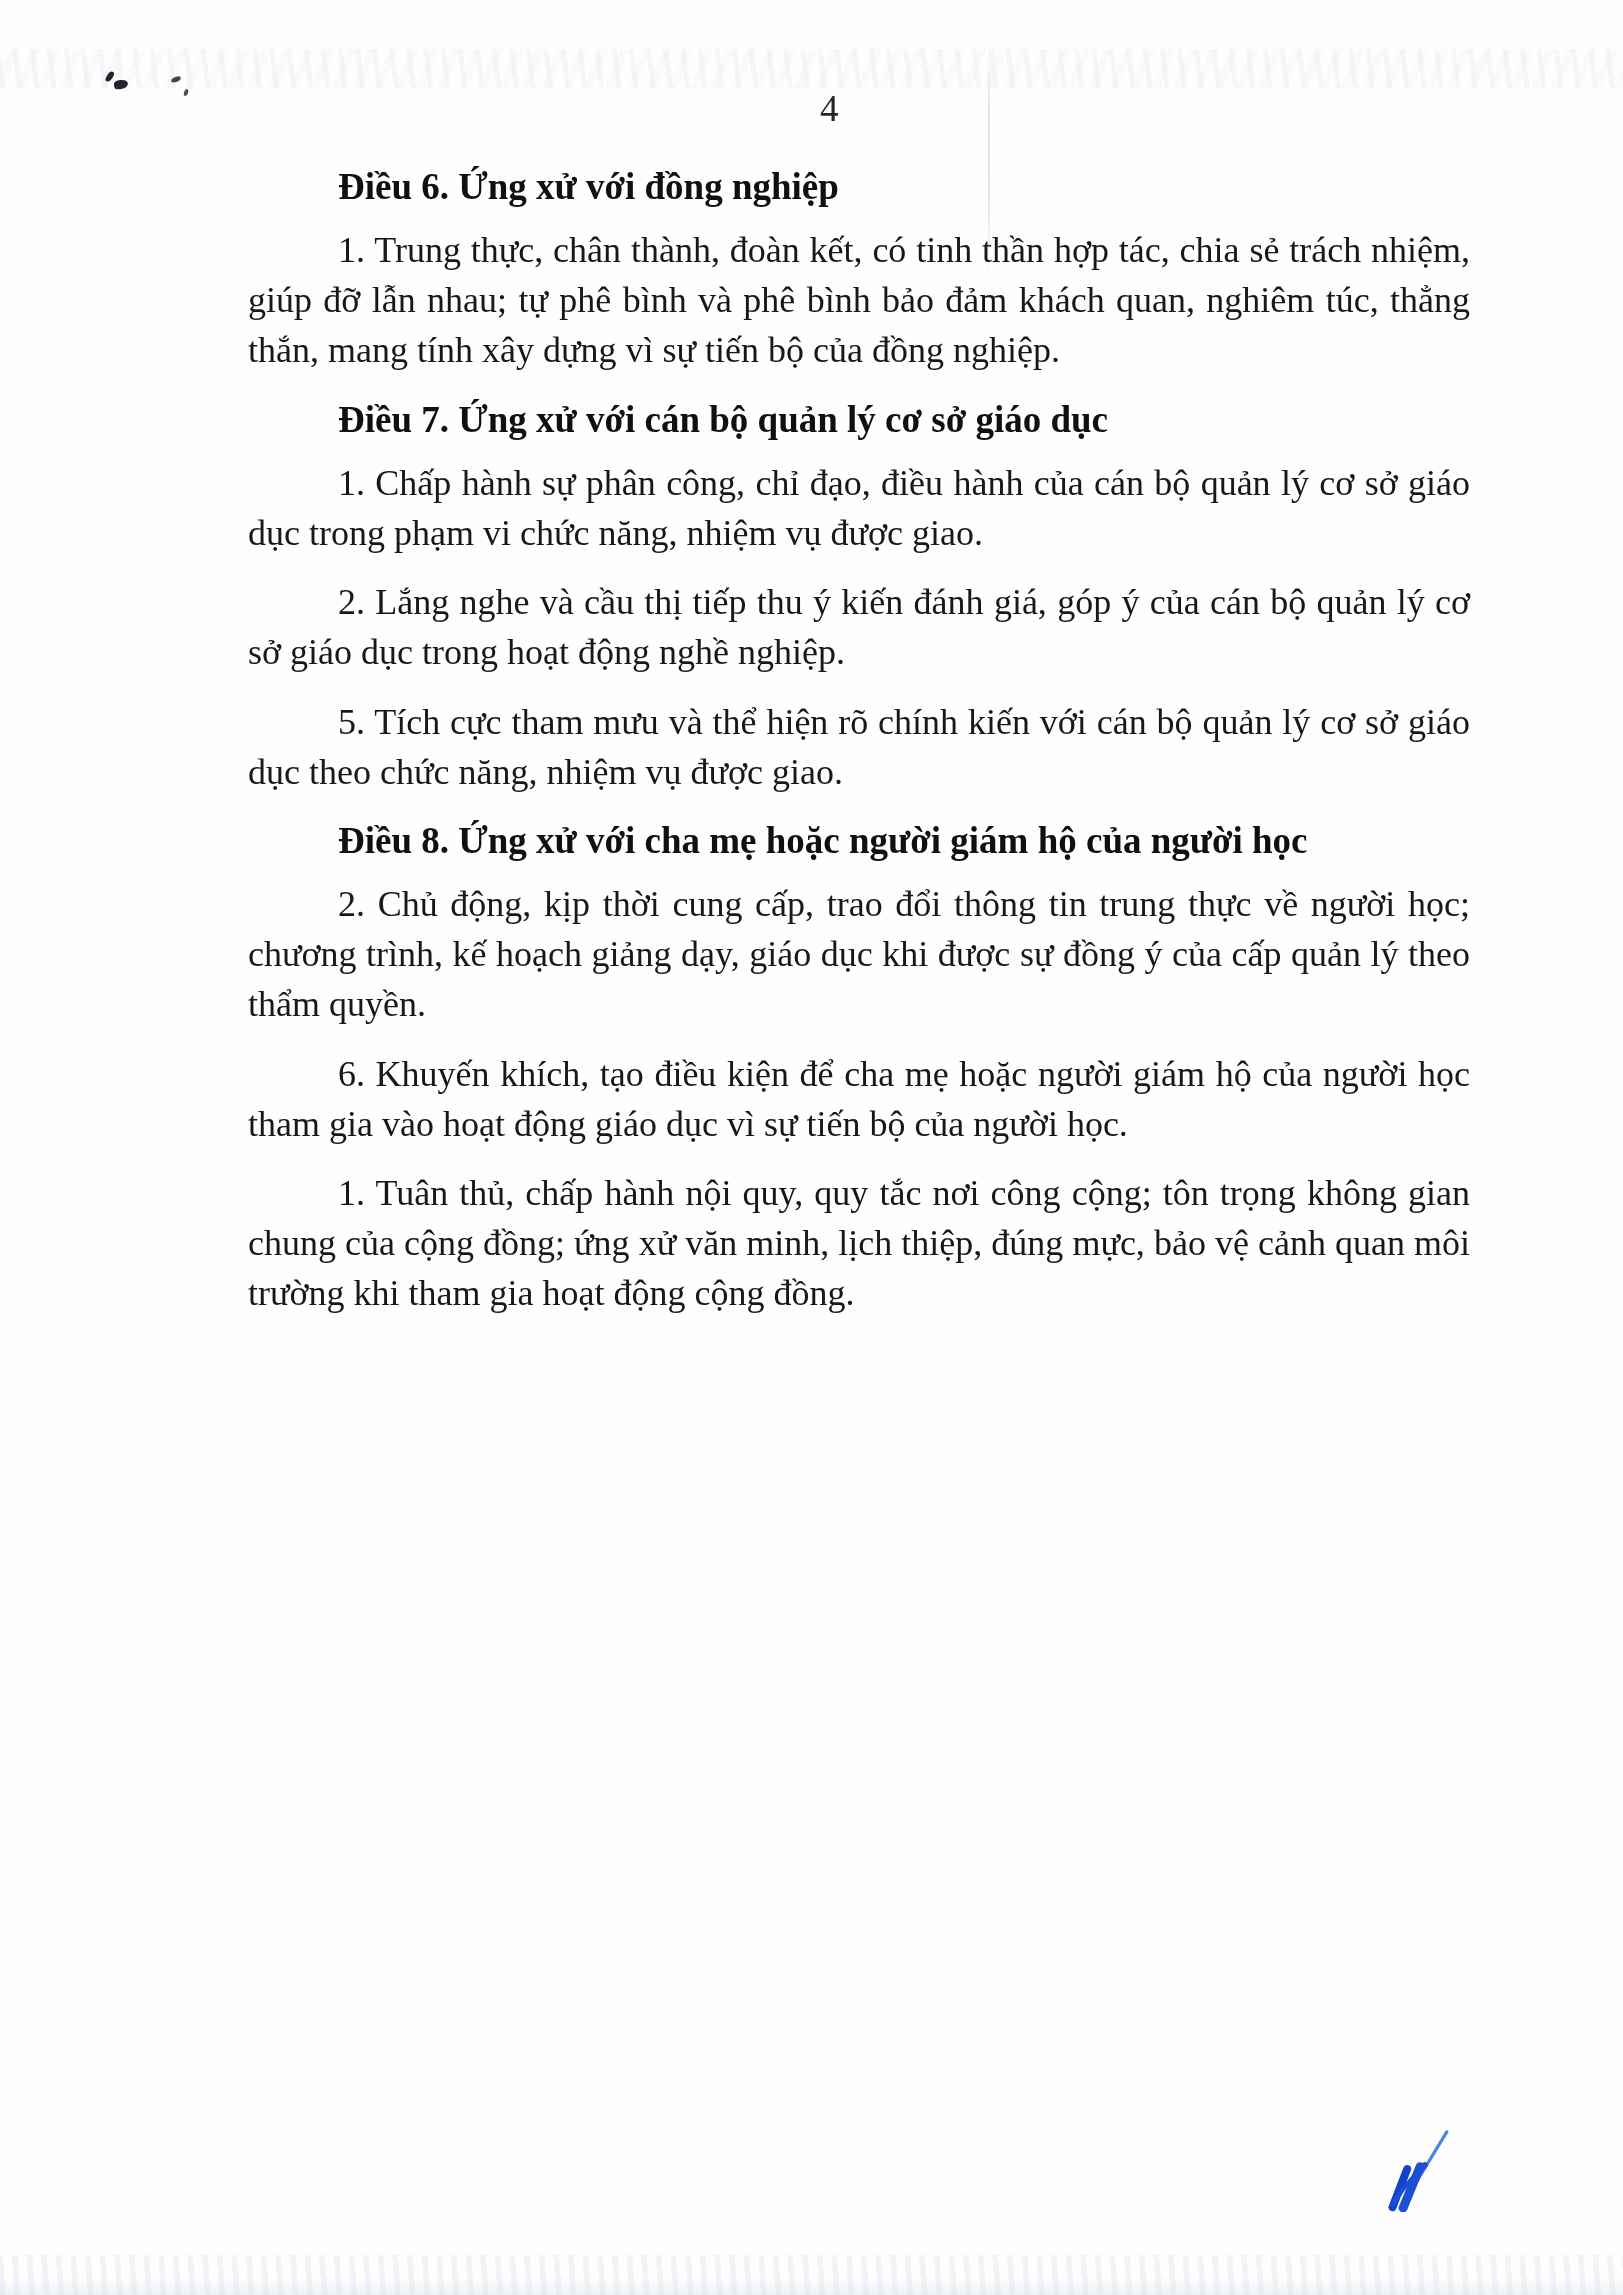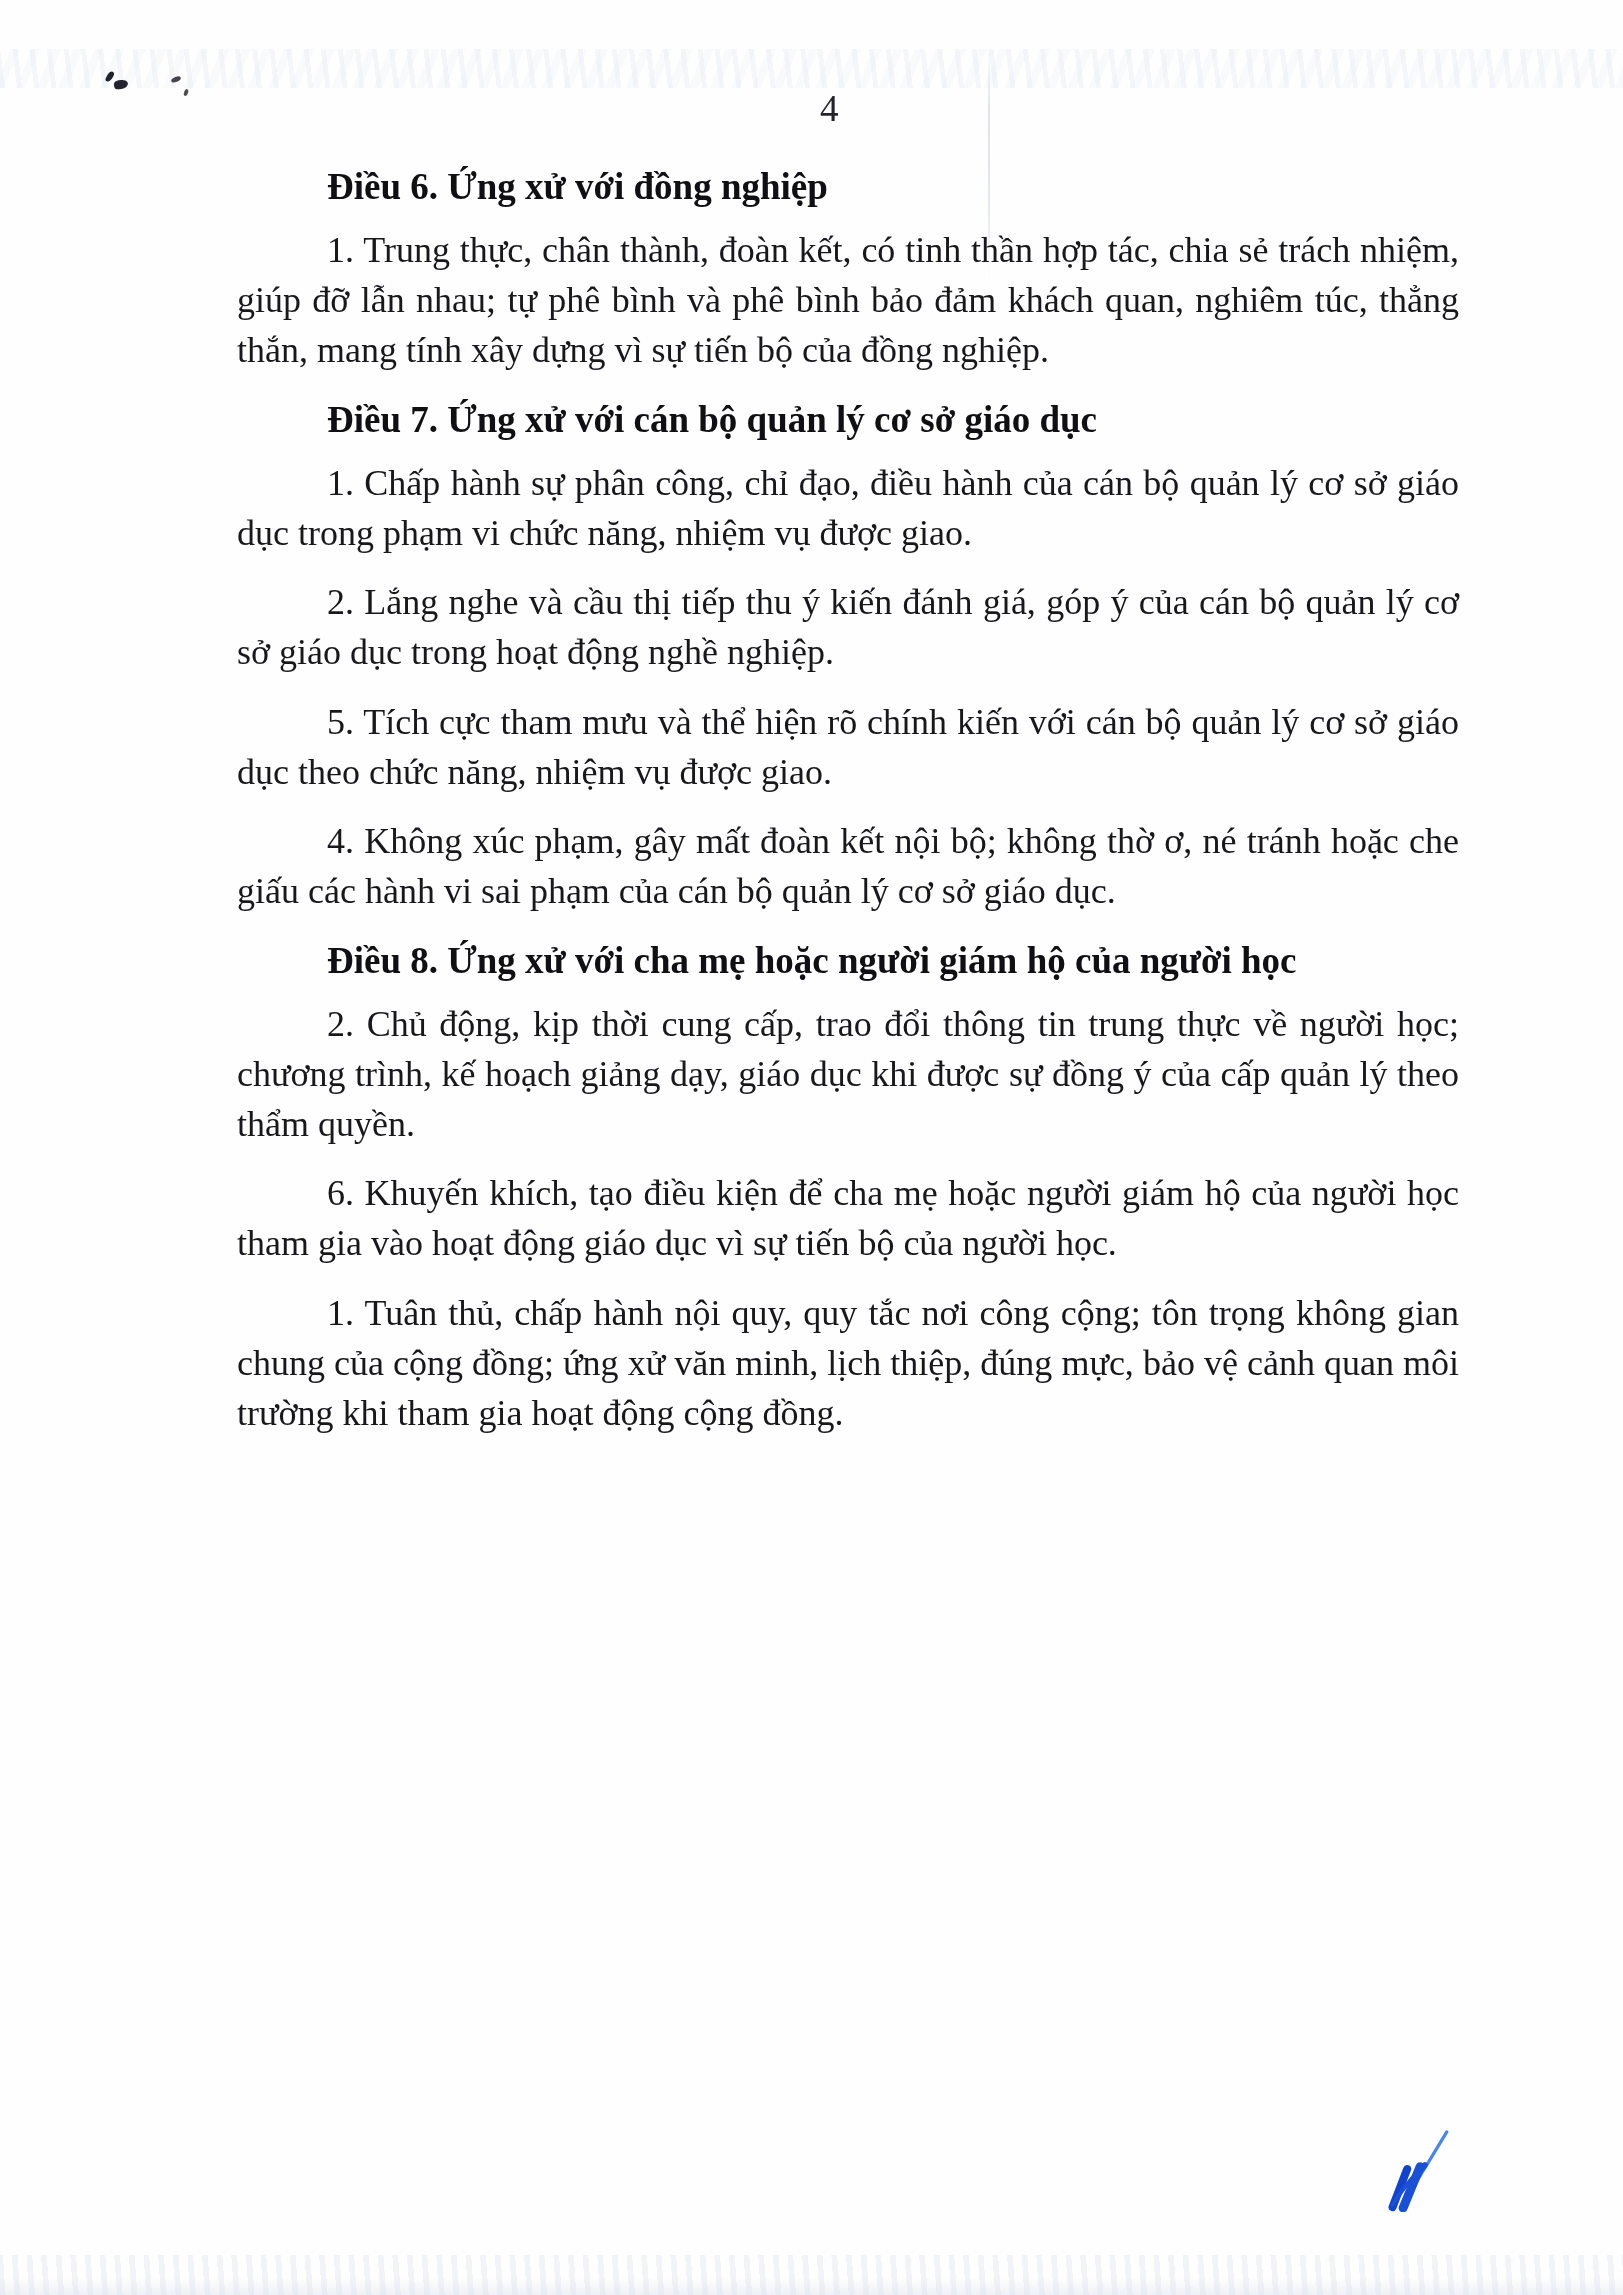--- a/index.html
+++ b/index.html
@@ -48,21 +48,21 @@
     position: absolute;
     left: 820px;
     top: 88px;
     font-size: 37px;
     line-height: 41px;
     color: #23232a;
   }
   
   .doc {
     position: absolute;
-    left: 237px;
+    left: 248px;
     top: 151px;
     width: 1222px;
     font-size: 36px;
     line-height: 50px;
     text-align: justify;
     color: #17171c;
   }
   .doc h2 {
     font-size: 37px;
     line-height: 50px;
@@ -109,21 +109,20 @@
   <div class="doc">
       <section>
         <h2>Điều 6. Ứng xử với đồng nghiệp</h2>
         <p>1. Trung thực, chân thành, đoàn kết, có tinh thần hợp tác, chia sẻ trách nhiệm, giúp đỡ lẫn nhau; tự phê bình và phê bình bảo đảm khách quan, nghiêm túc, thẳng thắn, mang tính xây dựng vì sự tiến bộ của đồng nghiệp.</p>
       </section>
       <section>
         <h2>Điều 7. Ứng xử với cán bộ quản lý cơ sở giáo dục</h2>
         <p>1. Chấp hành sự phân công, chỉ đạo, điều hành của cán bộ quản lý cơ sở giáo dục trong phạm vi chức năng, nhiệm vụ được giao.</p>
         <p>2. Lắng nghe và cầu thị tiếp thu ý kiến đánh giá, góp ý của cán bộ quản lý cơ sở giáo dục trong hoạt động nghề nghiệp.</p>
         <p>5. Tích cực tham mưu và thể hiện rõ chính kiến với cán bộ quản lý cơ sở giáo dục theo chức năng, nhiệm vụ được giao.</p>
-        <p>4. Không xúc phạm, gây mất đoàn kết nội bộ; không thờ ơ, né tránh hoặc che giấu các hành vi sai phạm của cán bộ quản lý cơ sở giáo dục.</p>
       </section>
       <section>
         <h2>Điều 8. Ứng xử với cha mẹ hoặc người giám hộ của người học</h2>
         <p>2. Chủ động, kịp thời cung cấp, trao đổi thông tin trung thực về người học; chương trình, kế hoạch giảng dạy, giáo dục khi được sự đồng ý của cấp quản lý theo thẩm quyền.</p>
         <p>6. Khuyến khích, tạo điều kiện để cha mẹ hoặc người giám hộ của người học tham gia vào hoạt động giáo dục vì sự tiến bộ của người học.</p>
       </section>
       <section>
         <p>1. Tuân thủ, chấp hành nội quy, quy tắc nơi công cộng; tôn trọng không gian chung của cộng đồng; ứng xử văn minh, lịch thiệp, đúng mực, bảo vệ cảnh quan môi trường khi tham gia hoạt động cộng đồng.</p>
       </section>
     </div>

